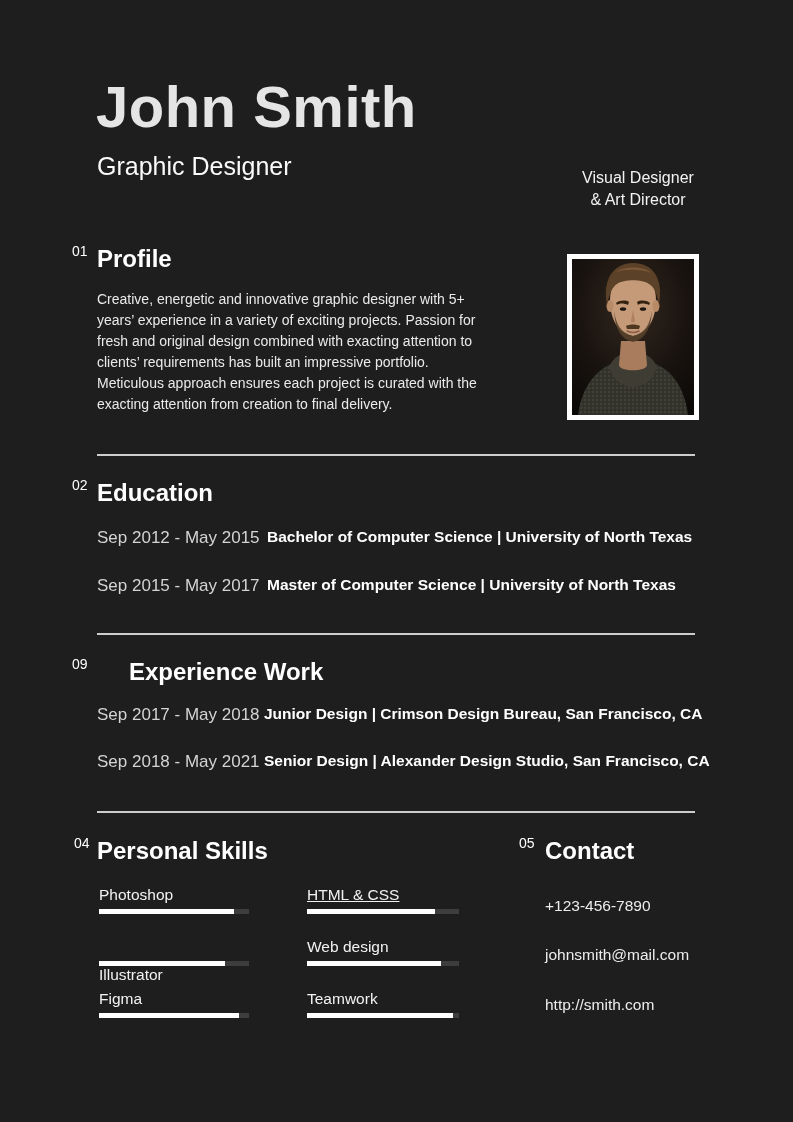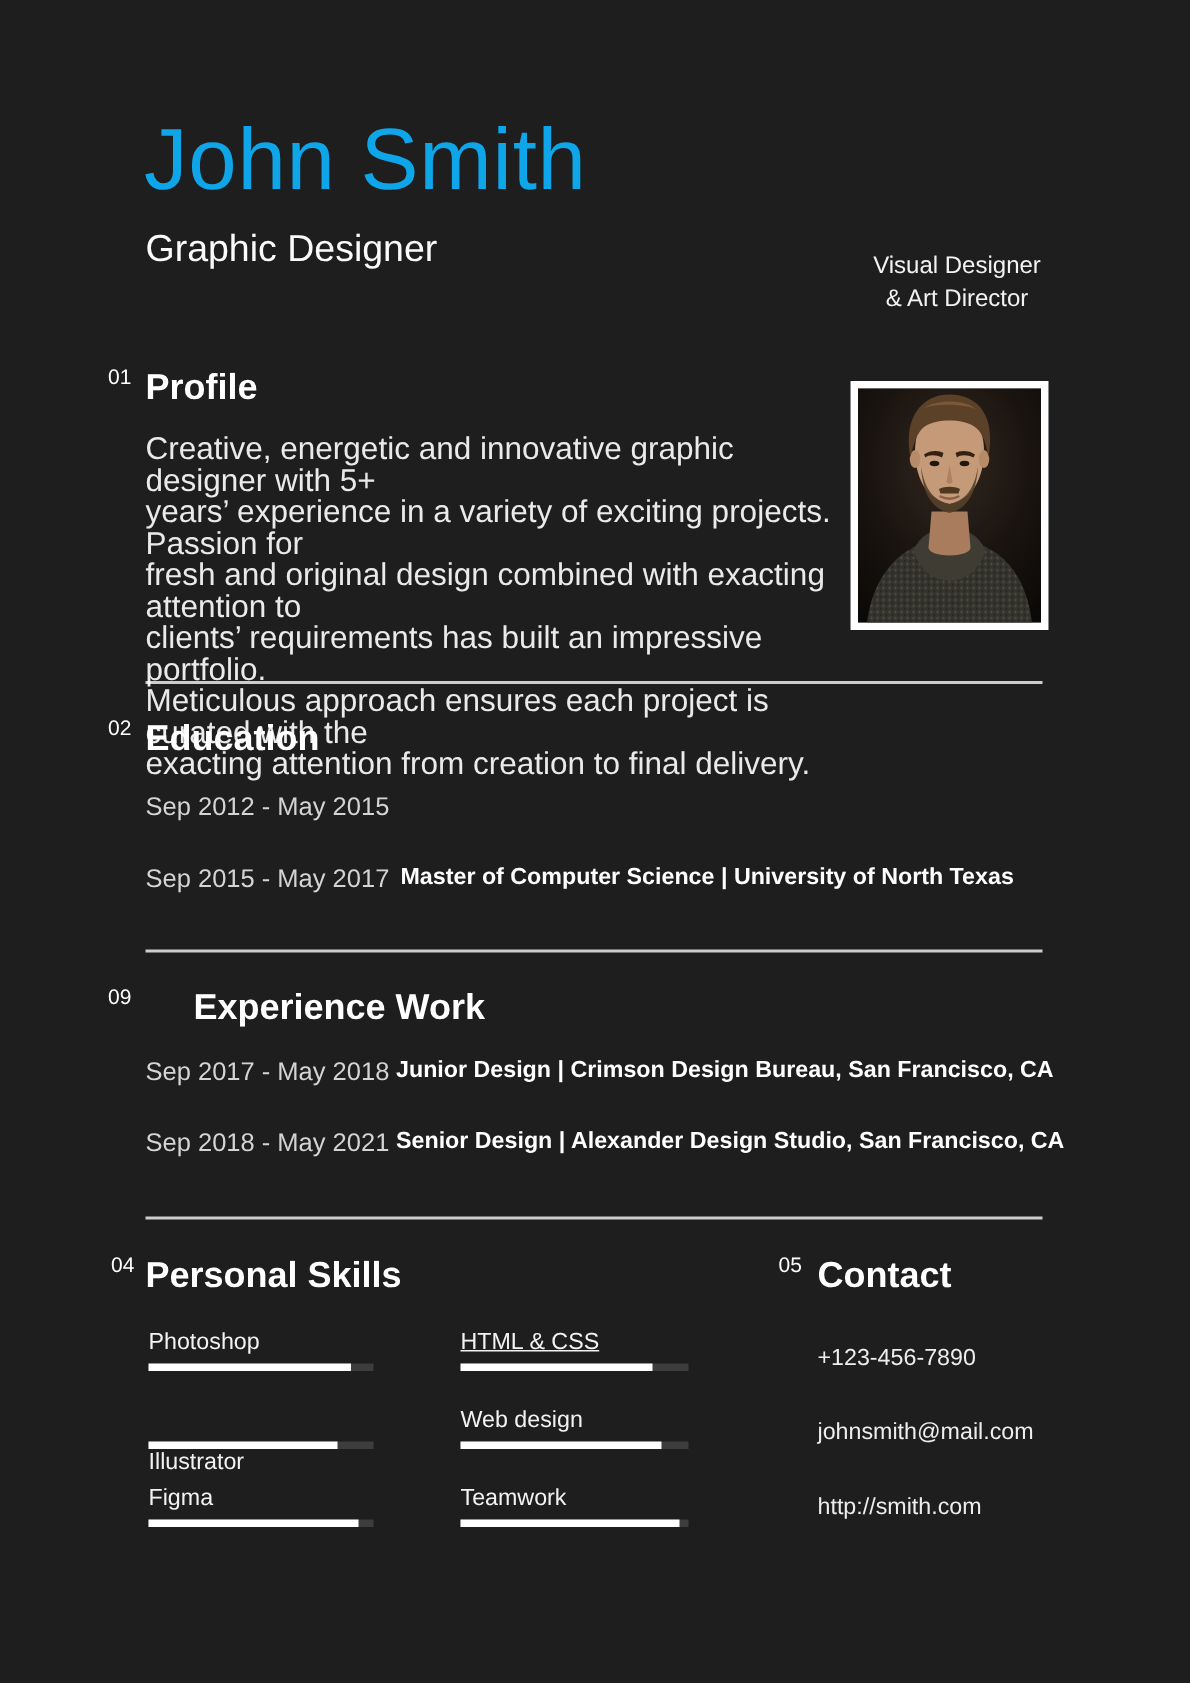--- a/index.html
+++ b/index.html
@@ -7,22 +7,22 @@
     position:relative;
     width:793px;height:1122px;
     background:#1f1e1e;
     font-family:"Liberation Sans", sans-serif;
     color:#ffffff;
     overflow:hidden;
   }
   
   .name{
     position:absolute;left:96px;top:78px;
-    font-size:58px;font-weight:400;letter-spacing:.5px;
-    color:#0ea5e9;line-height:1;
+    font-size:58px;font-weight:700;letter-spacing:.5px;
+    color:#e5e5e5;line-height:1;
   }
   .job-title{
     position:absolute;left:97px;top:151px;
     font-size:25px;font-weight:400;color:#fafafa;line-height:1.2;
   }
   .tagline{
     position:absolute;left:555px;top:167px;width:166px;
     text-align:center;font-size:16px;line-height:22px;color:#f2f2f2;
   }
   
@@ -32,21 +32,21 @@
   .sec-heading{
     position:absolute;font-size:24px;font-weight:700;color:#ffffff;line-height:1.1;
   }
   .divider{
     position:absolute;left:97px;width:598px;height:2px;
     background:rgba(255,255,255,0.78);
   }
   
   .profile-body{
     position:absolute;left:97px;top:289px;width:460px;
-    font-size:21px;line-height:21px;color:#eaeaea;
+    font-size:14px;line-height:21px;color:#eaeaea;
   }
   .photo-frame{
     position:absolute;left:567px;top:254px;
     width:122px;height:156px;
     border:5px solid #ffffff;
     background:#0d0b0a;
   }
   .photo-frame svg{display:block;width:122px;height:156px;}
   
   .row-period{
@@ -138,20 +138,21 @@
 
       <path d="M55,72 C59,74 63,74 67,72" stroke="#8c5f49" stroke-width="1.6" fill="none" stroke-linecap="round"></path>
     </svg>
   </div>
 
   <div class="divider" style="top:454px;"></div>
 
   <div class="sec-num" style="left:72px;top:477px;">02</div>
   <div class="sec-heading" style="left:97px;top:480px;">Education</div>
   <div class="row-period" style="top:528px;">Sep 2012 - May 2015</div>
+  <div class="row-title" style="top:528px;">Bachelor of Computer Science | University of North Texas</div>
   <div class="row-period" style="top:576px;">Sep 2015 - May 2017</div>
   <div class="row-title" style="top:576px;">Master of Computer Science | University of North Texas</div>
 
   <div class="divider" style="top:633px;"></div>
 
   <div class="sec-num" style="left:72px;top:656px;">09</div>
   <div class="sec-heading" style="left:97px;top:659px;margin-left:32px;">Experience Work</div>
   <div class="row-period" style="top:705px;">Sep 2017 - May 2018</div>
   <div class="row-title" style="top:705px;left:264px;">Junior Design | Crimson Design Bureau, San Francisco, CA</div>
   <div class="row-period" style="top:752px;">Sep 2018 - May 2021</div>

